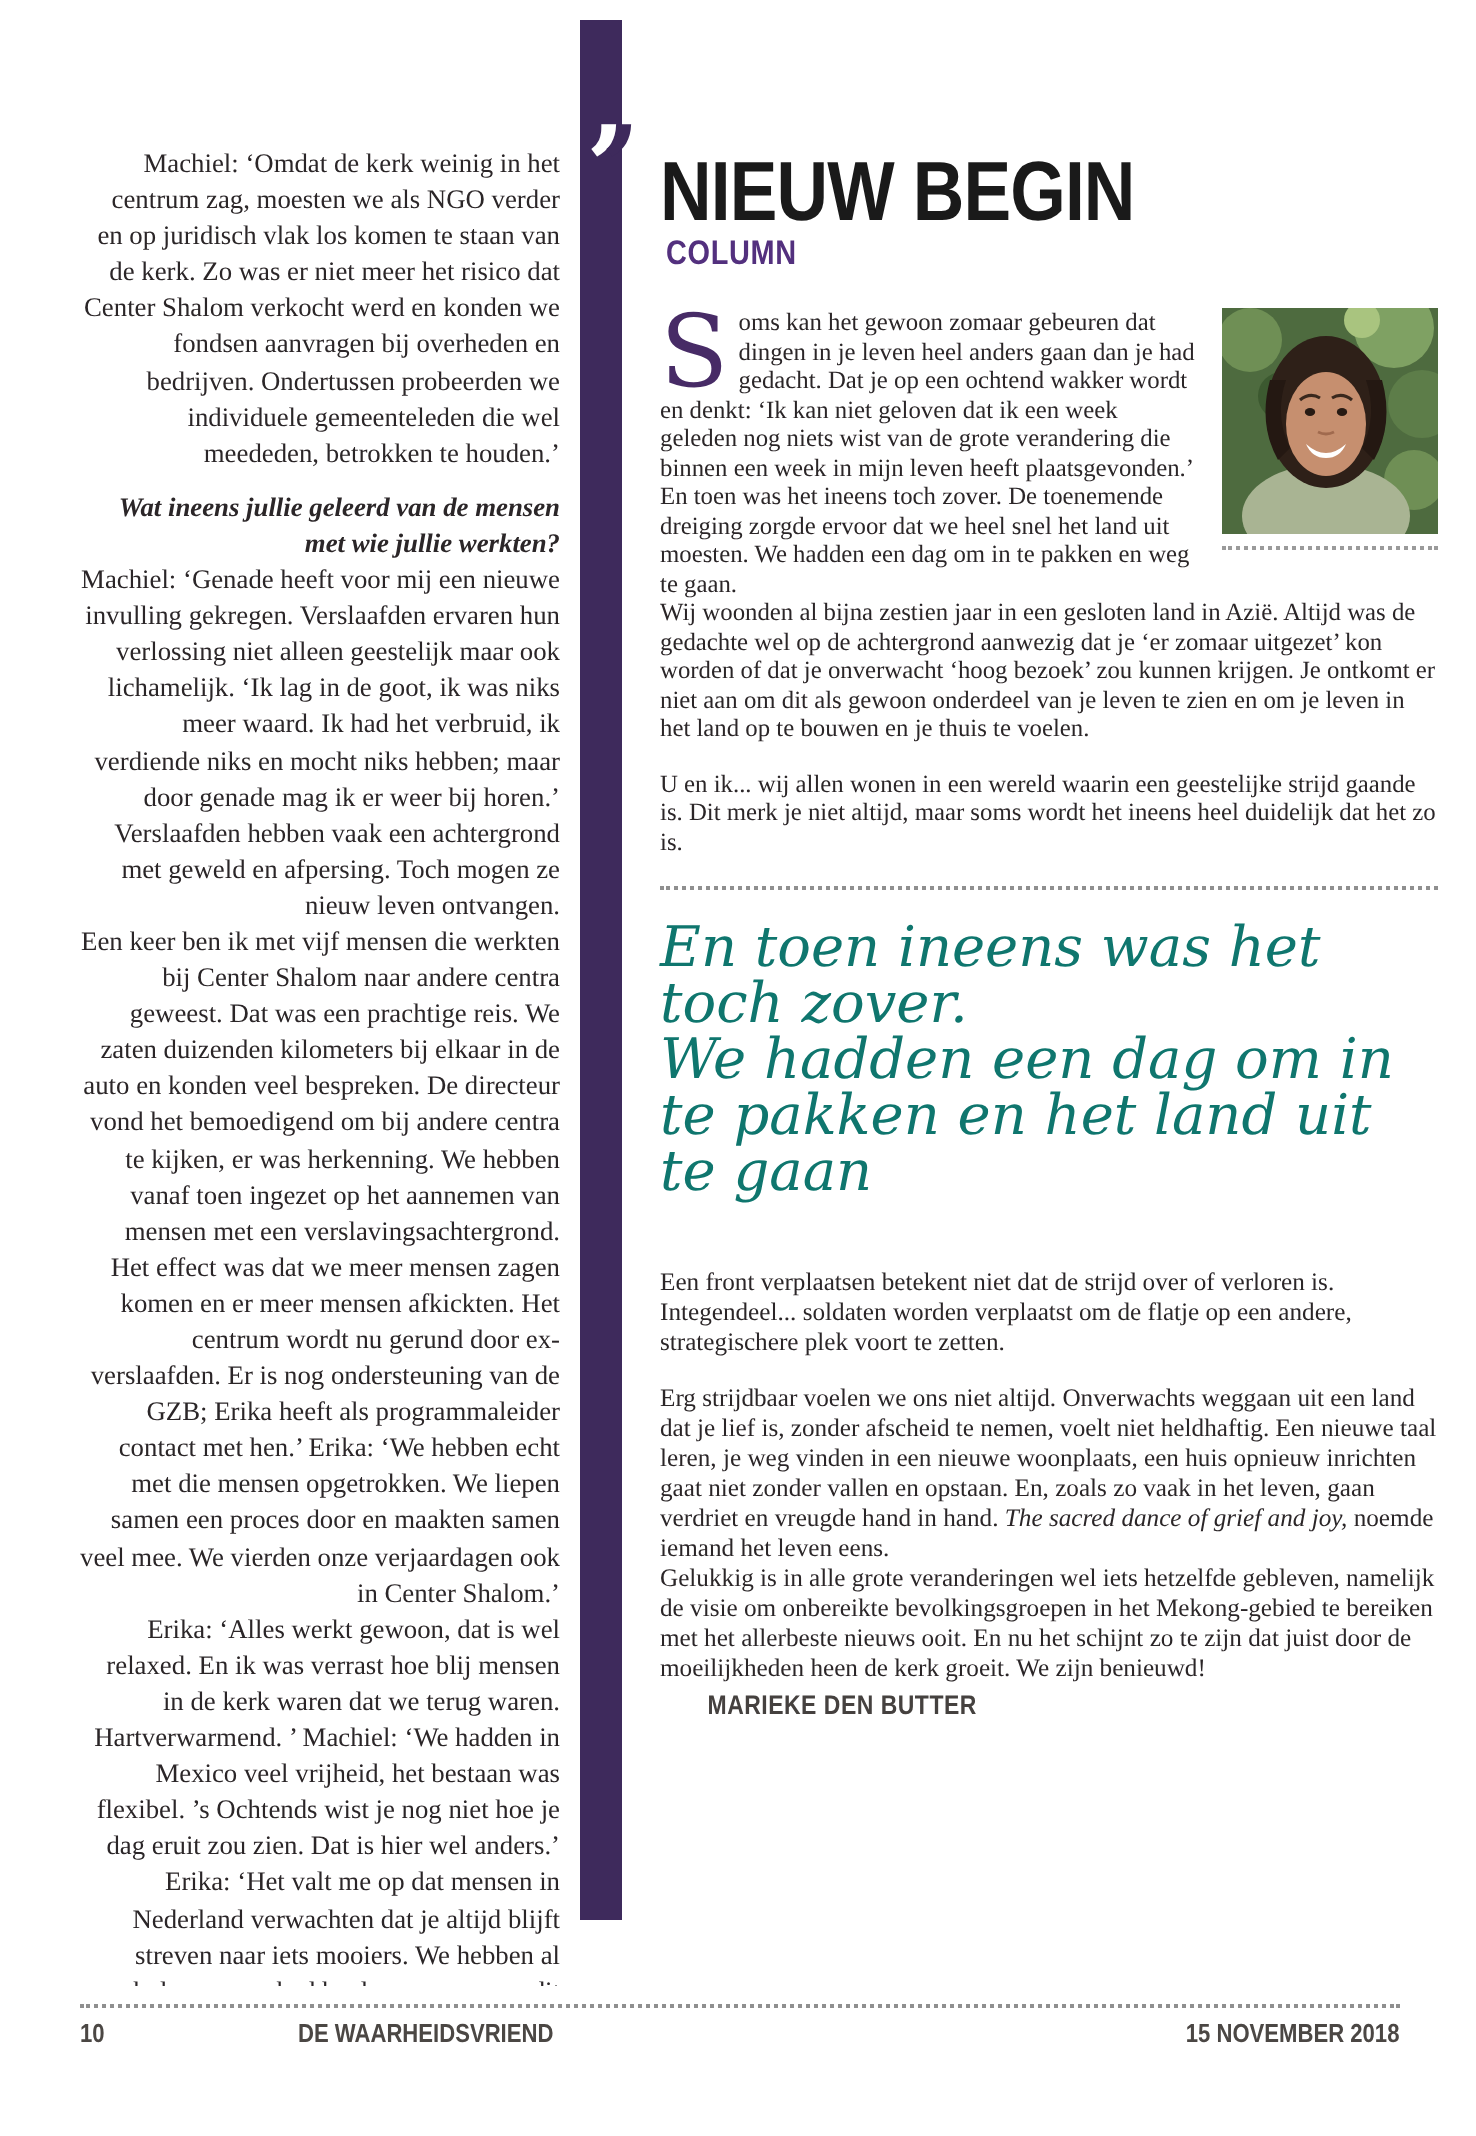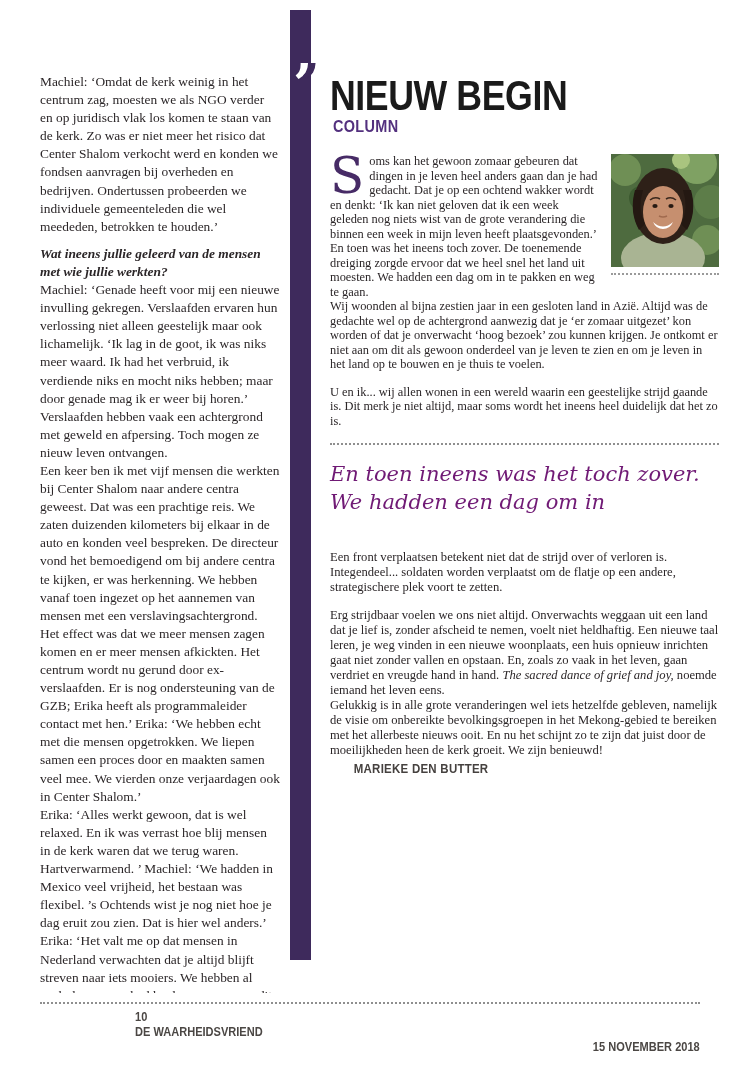--- a/index.html
+++ b/index.html
@@ -13,21 +13,21 @@
   .vbar { position:absolute; left:290px; top:10px; width:21px; height:950px; background:#3e2a5c; }
   .quote-icon {
     position:absolute; left:293px; top:56px; font-family:"DejaVu Serif", serif;
     font-weight:bold; font-size:56px; line-height:1; letter-spacing:-12px; z-index:3;
   }
   .quote-icon .qm1 { color:#ffffff; }
   .quote-icon .qm2 { color:#3e2a5c; }
   
   .left-col {
     position:absolute; left:40px; top:73px; width:240px; height:920px;
-    font-size:13.4px; line-height:18.1px; overflow:hidden;
+    font-size:13.4px; line-height:18.1px; overflow:hidden;text-align:right;
   }
   .left-col p { margin:0; }
   .question { font-weight:bold; font-style:italic; margin-top:9px !important; }
   .question + p { margin-top:0; }
   .byline {
     display:inline-block; font-family:"Liberation Sans", sans-serif; font-weight:bold;
     font-size:13.5px; color:#45413f; transform:scaleX(0.85); transform-origin:right center;
     white-space:nowrap; letter-spacing:0.3px;
   }
   
@@ -53,31 +53,31 @@
   
   .figure { float:right; width:108px; margin:0 0 24px 12px; }
   .figure svg { display:block; width:108px; height:113px; }
   .caption {
     margin-top:7px; font-style:italic; font-size:11.6px; line-height:12.1px; color:#6b655e;
   }
   .cap-rule { margin-top:6px; border-top:2px dotted #9a9a9a; height:0; }
   .divider { margin-top:15px; border-top:2px dotted #8f8f8f; height:0; }
   .pullquote {
     margin:15px 0 34px 0; font-family:"DejaVu Serif", serif; font-style:italic;
-    font-size:21px; line-height:28px; color:#701a75;
+    font-size:28px; line-height:28px; color:#0f766e;
   }
   .lower { font-size:12.6px; line-height:15px; }
   .italic { font-style:italic; }
   .byline-row-right { text-align:left; margin-top:3px; }
   
   .footer-rule { position:absolute; left:40px; right:38px; top:1002px; border-top:2px dotted #8f8f8f; }
   .footer-row {
     position:absolute; left:40px; right:38px; top:1009px;
     font-family:"Liberation Sans", sans-serif; font-weight:bold; font-size:13px; color:#4b4744;
-    display:flex; align-items:baseline;flex-direction:column;
+    display:flex; align-items:baseline;
   }
   .footer-item { display:inline-block; transform:scaleX(0.85); white-space:nowrap; }
   .f-page { transform-origin:left center; }
   .f-mag { transform-origin:left center; margin-left:95px; }
   .f-date { transform-origin:right center; margin-left:auto; }
 </style>
 </head>
 <body>
 
 <div class="page">
@@ -134,20 +134,21 @@
       <p>En toen was het ineens toch zover. De toenemende dreiging zorgde ervoor dat we heel snel het land uit moesten. We hadden een dag om in te pakken en weg te gaan.</p>
       <p>Wij woonden al bijna zestien jaar in een gesloten land in Azië. Altijd was de gedachte wel op de achtergrond aanwezig dat je ‘er zomaar uitgezet’ kon worden of dat je onverwacht ‘hoog bezoek’ zou kunnen krijgen. Je ontkomt er niet aan om dit als gewoon onderdeel van je leven te zien en om je leven in het land op te bouwen en je thuis te voelen.</p>
       <p class="gap-top">U en ik... wij allen wonen in een wereld waarin een geestelijke strijd gaande is. Dit merk je niet altijd, maar soms wordt het ineens heel duidelijk dat het zo is.</p>
     </div>
 
     <div class="divider"></div>
 
     <div class="pullquote">
       <div>En toen ineens was het toch zover.</div>
       <div>We hadden een dag om in</div>
+      <div>te pakken en het land uit te gaan</div>
     </div>
 
     <div class="lower">
       <p>Een front verplaatsen betekent niet dat de strijd over of verloren is. Integendeel... soldaten worden verplaatst om de flatje op een andere, strategischere plek voort te zetten.</p>
       <p class="gap-top"><span>Erg strijdbaar voelen we ons niet altijd. Onverwachts weggaan uit een land dat je lief is, zonder afscheid te nemen, voelt niet heldhaftig. Een nieuwe taal leren, je weg vinden in een nieuwe woonplaats, een huis opnieuw inrichten gaat niet zonder vallen en opstaan. En, zoals zo vaak in het leven, gaan verdriet en vreugde hand in hand. </span><span class="italic">The sacred dance of grief and joy,</span><span> noemde iemand het leven eens.</span></p>
       <p>Gelukkig is in alle grote veranderingen wel iets hetzelfde gebleven, namelijk de visie om onbereikte bevolkingsgroepen in het Mekong-gebied te bereiken met het allerbeste nieuws ooit. En nu het schijnt zo te zijn dat juist door de moeilijkheden heen de kerk groeit. We zijn benieuwd!</p>
       <div class="byline-row-right">
         <span class="byline">MARIEKE DEN BUTTER</span>
       </div>
     </div>

